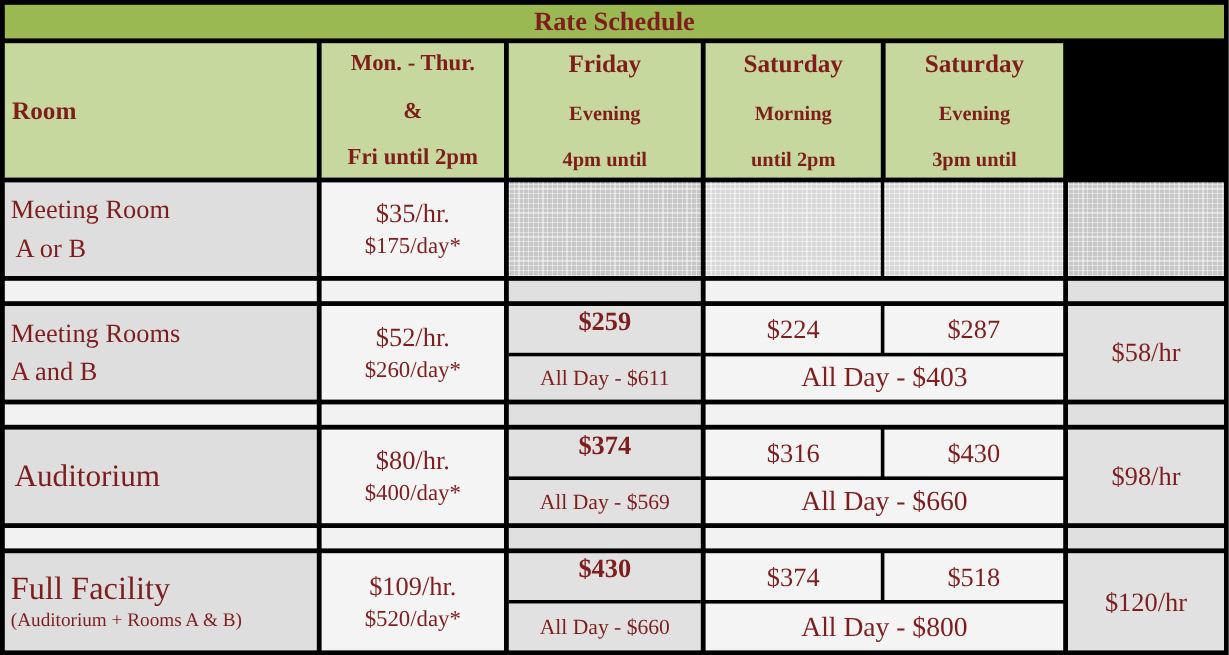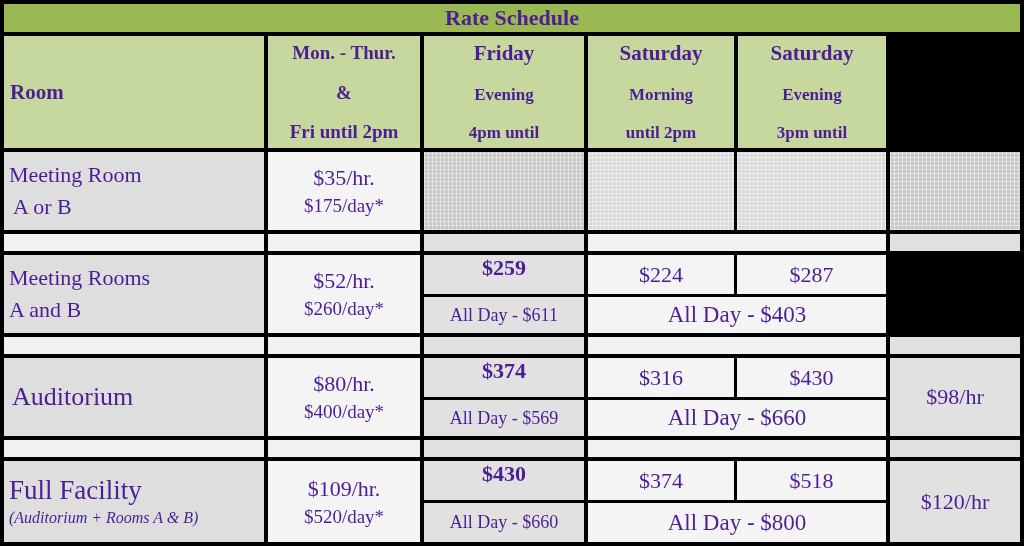--- a/index.html
+++ b/index.html
@@ -3,21 +3,21 @@
 <meta charset="utf-8">
 <style>
   html,body{margin:0;padding:0;background:#fff;}
   .rate-table{
     box-sizing:border-box;
     width:1024px;height:546px;
     background:#000;
     padding:4px;
     display:flex;flex-direction:column;gap:4px;
     font-family:"Liberation Serif","DejaVu Serif",serif;
-    color:#4c1d95;
+    color:#7f1d1d;
   }
   .row{display:flex;gap:4px;flex-shrink:0;}
   .r-title{height:28px;}
   .r-header{height:112px;}
   .r-data{height:78px;}
   .r-spacer{height:17px;}
   .r-last{flex:1;}
   
   .c1{width:260px;}
   .c2{width:152px;}
@@ -36,21 +36,21 @@
   .hdr-room{align-items:flex-start;justify-content:center;padding-left:6px;font-size:21px;}
   .hdr-3l{justify-content:space-between;padding:7px 2px;}
   .day-big{font-size:21px;line-height:1;}
   .day-small{font-size:17px;line-height:1;}
   .day-mid{font-size:19px;line-height:1;}
   .room-cell{background:var(--room-gray,#dedede);align-items:flex-start;justify-content:center;padding-left:5px;}
   .room-l1{font-size:22px;line-height:1.45;}
   .room-l1-big{font-size:26px;}
   .room-l1-huge{font-size:27px;line-height:1.2;}
   .room-l2{font-size:22px;line-height:1.45;padding-left:4px;}
-  .room-sub{font-size:16px;line-height:1.4;font-style:italic;}
+  .room-sub{font-size:16px;line-height:1.4;}
   .price-cell{background:var(--cell-light,#f4f4f4);}
   .price-hr{font-size:22px;line-height:1.35;}
   .price-day{font-size:19px;line-height:1.35;}
   .stack{display:flex;flex-direction:column;box-sizing:border-box;}
   .sub-top{height:42px;border-bottom:3px solid #000;display:flex;align-items:flex-start;justify-content:center;box-sizing:border-box;font-weight:bold;}
   .sub-bottom{flex:1;display:flex;align-items:center;justify-content:center;}
   .sat-top{display:flex;gap:3px;height:42px;border-bottom:3px solid #000;box-sizing:border-box;border-radius:11px;}
   .sat-top .half1{width:146px;display:flex;align-items:center;justify-content:center;}
   .sat-top .half2{flex:1;display:flex;align-items:center;justify-content:center;}
   .bg-gray{background:var(--cell-gray,#e1e1e1);}
@@ -159,20 +159,23 @@
             <span class="num">$224</span>
           </div>
         <div class="half2 bg-light">
             <span class="num">$287</span>
           </div>
       </div>
       <div class="sub-bottom bg-light">
           <span class="allday-lg">All Day - $403</span>
         </div>
     </div>
+    <div class="cell sun-cell c6">
+      <span>$58/hr</span>
+    </div>
   </div>
 
   <div class="row r-spacer">
     <div class="cell sp-light c1"></div>
     <div class="cell sp-light c2"></div>
     <div class="cell sp-gray c3"></div>
     <div class="cell sp-light c45"></div>
     <div class="cell sp-gray c6"></div>
   </div>
 

